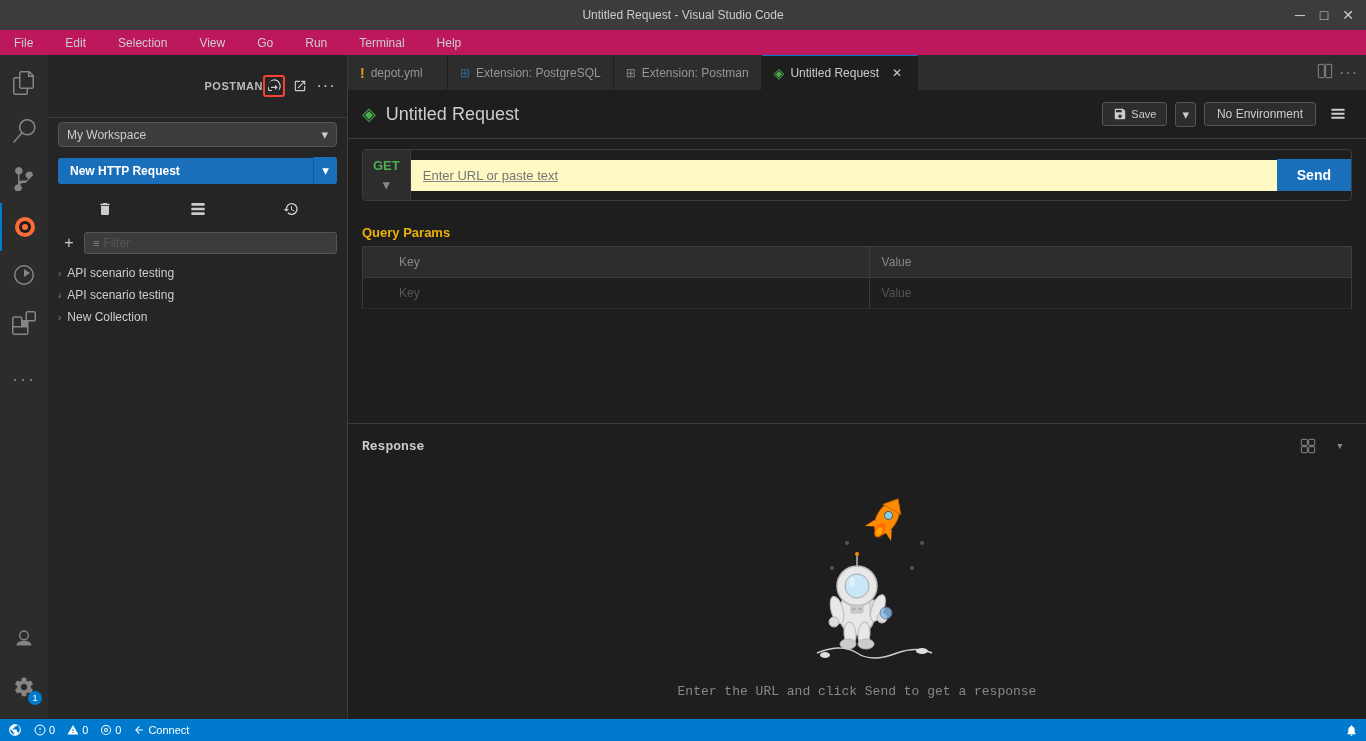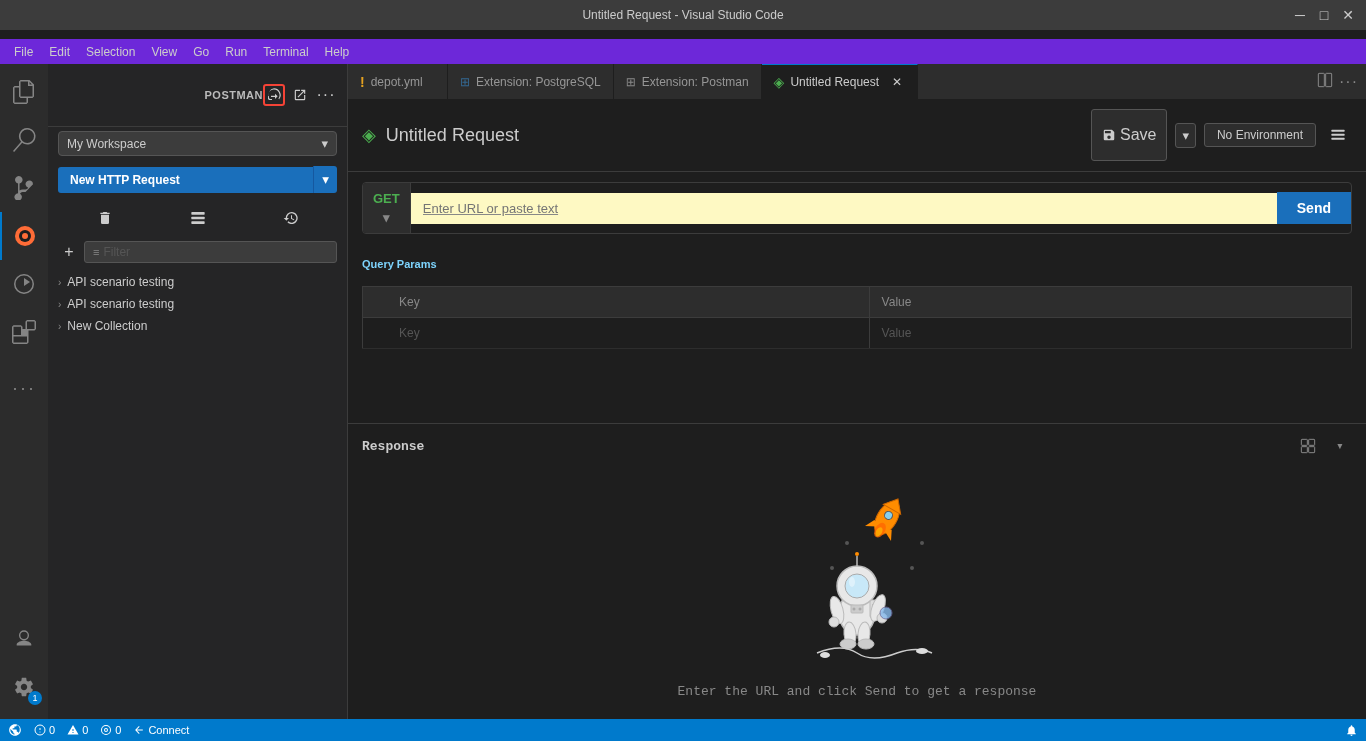--- a/index.html
+++ b/index.html
@@ -5,21 +5,21 @@
     * { margin: 0; padding: 0; box-sizing: border-box; }
     body { font-family: -apple-system, BlinkMacSystemFont, 'Segoe UI', sans-serif; font-size: 13px; background: #1e1e1e; color: #cccccc; width: 1366px; height: 741px; overflow: hidden; display: flex; flex-direction: column; }
 
     
     .title-bar { height: 30px; background: #3c3c3c; display: flex; align-items: center; justify-content: space-between; padding: 0 10px; flex-shrink: 0; }
     .title-bar-title { position: absolute; left: 50%; transform: translateX(-50%); font-size: 12px; color: #cccccc; white-space: nowrap; }
     .title-bar-controls { display: flex; gap: 8px; margin-left: auto; }
     .title-bar-btn { width: 16px; height: 16px; display: flex; align-items: center; justify-content: center; cursor: pointer; font-size: 14px; color: #cccccc; }
 
     
-    .menu-bar { height: 25px; background: #6d28d9; display: flex; align-items: center; padding: 0 8px; gap: 4px; flex-shrink: 0; margin-top: 9px; }
+    .menu-bar { height: 25px; background: #be185d; display: flex; align-items: center; padding: 0 8px; gap: 20px; flex-shrink: 0; }
     .menu-item { padding: 2px 6px; font-size: 12px; color: #cccccc; cursor: pointer; border-radius: 3px; }
 
     
     .main-layout { display: flex; flex: 1; overflow: hidden; }
 
     
     .activity-bar { width: 48px; background: #2c2c2c; display: flex; flex-direction: column; align-items: center; padding: 4px 0; flex-shrink: 0; }
     .activity-icon { width: 48px; height: 48px; display: flex; align-items: center; justify-content: center; cursor: pointer; color: #858585; font-size: 22px; position: relative; }
     .activity-icon.active { color: #ffffff; border-left: 2px solid #007acc; }
     .activity-bottom { margin-top: auto; }
@@ -62,42 +62,42 @@
     .tab.active { color: #cccccc; background: #1e1e1e; border-top: 1px solid #007acc; }
     .tab-close { width: 16px; height: 16px; display: flex; align-items: center; justify-content: center; border-radius: 3px; font-size: 12px; margin-left: 4px; }
     .tab-bar-actions { margin-left: auto; display: flex; align-items: center; padding: 0 8px; gap: 6px; }
 
     
     .request-panel { flex: 1; display: flex; flex-direction: column; overflow: hidden; }
     .request-header { padding: 10px 14px; display: flex; align-items: center; justify-content: space-between; border-bottom: 1px solid #3c3c3c; flex-shrink: 0; }
     .request-title-row { display: flex; align-items: center; gap: 10px; }
     .request-name { font-size: 18px; font-weight: 400; color: #cccccc; }
     .request-header-actions { display: flex; align-items: center; gap: 8px; }
-    .save-btn { display: flex; align-items: center; gap: 4px; background: #2d2d2d; border: 1px solid #555; color: #cccccc; padding: 16px 10px; border-radius: 3px; cursor: pointer; font-size: 16px; }
+    .save-btn { display: flex; align-items: center; gap: 4px; background: #2d2d2d; border: 1px solid #555; color: #cccccc; padding: 4px 10px; border-radius: 3px; cursor: pointer; font-size: 11px; }
     .save-dropdown { background: #2d2d2d; border: 1px solid #555; color: #cccccc; padding: 4px 6px; border-radius: 3px; cursor: pointer; }
     .env-select { background: #2d2d2d; border: 1px solid #555; color: #cccccc; padding: 4px 12px; border-radius: 3px; font-size: 12px; cursor: pointer; }
     .env-icon-btn { width: 28px; height: 28px; display: flex; align-items: center; justify-content: center; cursor: pointer; color: #cccccc; }
 
     
     .url-bar { display: flex; align-items: center; margin: 10px 14px; gap: 0; border: 1px solid #3c3c3c; border-radius: 4px; overflow: hidden; flex-shrink: 0; }
     .method-select { background: #2d2d2d; border: none; border-right: 1px solid #3c3c3c; color: #4caf50; padding: 8px 10px; font-size: 13px; font-weight: 600; cursor: pointer; display: flex; align-items: center; gap: 4px; flex-direction: column; }
     .url-input { flex: 1; background: #fef9c3; border: none; color: #888; padding: 8px 12px; font-size: 13px; outline: none; text-decoration: underline; }
     .send-btn { background: #1a6fbb; color: white; border: none; padding: 8px 20px; font-size: 14px; font-weight: 600; cursor: pointer; white-space: nowrap; }
 
     
     .request-tabs { display: flex; align-items: center; padding: 0 14px; border-bottom: 2px solid #3c3c3c; flex-shrink: 0; }
     .req-tab { padding: 8px 12px; font-size: 12px; color: #888; cursor: pointer; border-bottom: 2px solid transparent; margin-bottom: -2px; }
     .req-tab.active { color: #007acc; border-bottom-color: #007acc; }
     .req-tab-badge { font-size: 11px; color: #4caf50; }
     .req-tab-actions { margin-left: auto; display: flex; gap: 8px; }
     .req-tab-link { font-size: 12px; color: #007acc; cursor: pointer; }
 
     
     .params-section { flex: 1; overflow-y: auto; padding: 14px; }
-    .params-title { font-size: 11px; font-weight: 600; color: #7dd3fc; margin-bottom: 16px; }
+    .params-title { font-size: 13px; font-weight: 600; color: #eab308; margin-bottom: 6px; }
     .params-table { width: 100%; border-collapse: collapse; border: 1px solid #3c3c3c; }
     .params-table th { background: #2d2d2d; padding: 8px 12px; text-align: left; font-size: 12px; color: #888; border-bottom: 1px solid #3c3c3c; font-weight: 400; }
     .params-table td { padding: 8px 12px; border-bottom: 1px solid #2d2d2d; font-size: 12px; }
     .params-table .checkbox-col { width: 30px; }
     .key-col { width: 50%; border-right: 1px solid #3c3c3c; }
     .value-col { width: 50%; }
     .placeholder-text { color: #555; }
 
     
     .response-section { border-top: 1px solid #3c3c3c; flex-shrink: 0; display: flex; flex-direction: column; min-height: 250px; font-family: Liberation Mono, monospace; }

